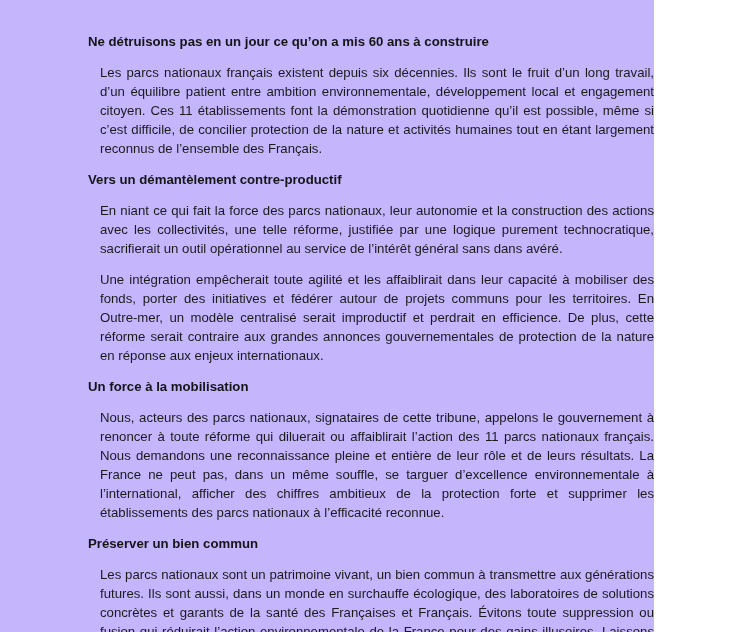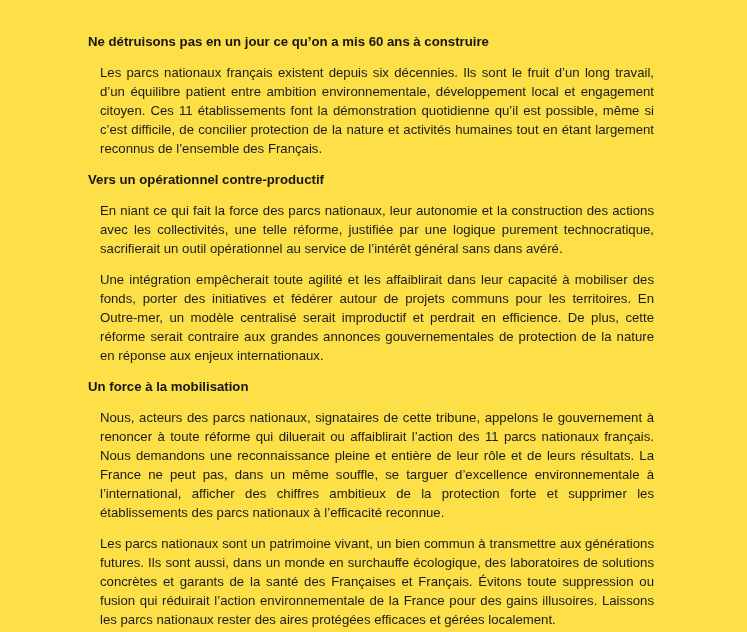--- a/index.html
+++ b/index.html
@@ -3,23 +3,23 @@
 <meta charset="utf-8">
 <style>
   * { box-sizing: border-box; }
   html, body {
     margin: 0;
     padding: 0;
     background: #ffffff;
   }
   .page {
     position: relative;
-    width: 747px;
+    width: 654px;
     height: 632px;
-    background: #fde047;
+    background: #c4b5fd;
     overflow: hidden;
     font-family: "Liberation Sans", "DejaVu Sans", sans-serif;
   }
   .content {
     position: absolute;
     left: 88px;
     top: 32px;
     width: 578px;
     color: #1b1b1b;
     font-size: 13.2px;
@@ -47,28 +47,29 @@
 
 <div class="page">
   <div class="content">
 
     <section>
       <h2 class="heading">Ne détruisons pas en un jour ce qu’on a mis 60 ans à construire</h2>
       <p class="para">Les parcs nationaux français existent depuis six décennies. Ils sont le fruit d’un long travail, d’un équilibre patient entre ambition environnementale, développement local et engagement citoyen. Ces 11 établissements font la démonstration quotidienne qu’il est possible, même si c’est difficile, de concilier protection de la nature et activités humaines tout en étant largement reconnus de l’ensemble des Français.</p>
     </section>
 
     <section>
-      <h2 class="heading">Vers un opérationnel contre-productif</h2>
+      <h2 class="heading">Vers un démantèlement contre-productif</h2>
       <p class="para">En niant ce qui fait la force des parcs nationaux, leur autonomie et la construction des actions avec les collectivités, une telle réforme, justifiée par une logique purement technocratique, sacrifierait un outil opérationnel au service de l’intérêt général sans dans avéré.</p>
       <p class="para">Une intégration empêcherait toute agilité et les affaiblirait dans leur capacité à mobiliser des fonds, porter des initiatives et fédérer autour de projets communs pour les territoires. En Outre-mer, un modèle centralisé serait improductif et perdrait en efficience. De plus, cette réforme serait contraire aux grandes annonces gouvernementales de protection de la nature en réponse aux enjeux internationaux.</p>
     </section>
 
     <section>
       <h2 class="heading">Un force à la mobilisation</h2>
       <p class="para">Nous, acteurs des parcs nationaux, signataires de cette tribune, appelons le gouvernement à renoncer à toute réforme qui diluerait ou affaiblirait l’action des 11 parcs nationaux français. Nous demandons une reconnaissance pleine et entière de leur rôle et de leurs résultats. La France ne peut pas, dans un même souffle, se targuer d’excellence environnementale à l’international, afficher des chiffres ambitieux de la protection forte et supprimer les établissements des parcs nationaux à l’efficacité reconnue.</p>
     </section>
 
     <section>
+      <h2 class="heading">Préserver un bien commun</h2>
       <p class="para">Les parcs nationaux sont un patrimoine vivant, un bien commun à transmettre aux générations futures. Ils sont aussi, dans un monde en surchauffe écologique, des laboratoires de solutions concrètes et garants de la santé des Françaises et Français. Évitons toute suppression ou fusion qui réduirait l’action environnementale de la France pour des gains illusoires. Laissons les parcs nationaux rester des aires protégées efficaces et gérées localement.</p>
     </section>
 
   </div>
 </div>
 
 </body></html>

